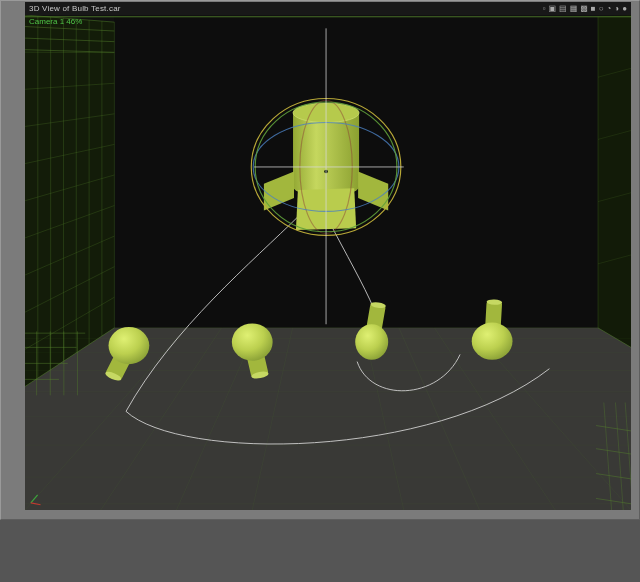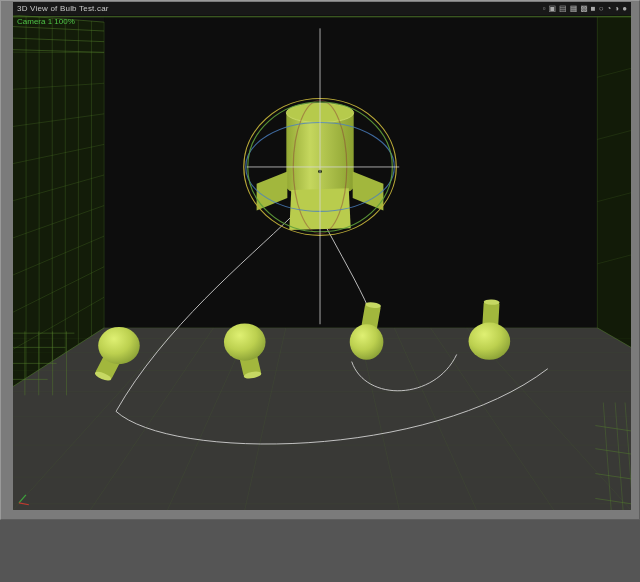--- a/index.html
+++ b/index.html
@@ -8,21 +8,21 @@
     font-family: "Liberation Sans", sans-serif;
     background: #555;
     overflow: hidden;
   }
   .window {
     width: 640px; height: 520px;
     background: #7b7b7b;
     border: 1px solid #9a9a9a;
     border-right-color: #5e5e5e;
     border-bottom-color: #5e5e5e;
-    padding: 1px 8px 9px 12px;
+    padding: 1px 8px 9px 24px;
     display: flex; flex-direction: column;
   }
   .titlebar {
     height: 13px;
     background: #181818;
     display: flex; align-items: center; justify-content: space-between;
     padding: 0 4px;
     flex: 0 0 13px;
   }
   .title {
@@ -60,21 +60,21 @@
       <span class="tb-icon">▩</span>
       <span class="tb-icon">■</span>
       <span class="tb-icon">○</span>
       <span class="tb-icon">◔</span>
       <span class="tb-icon">◑</span>
       <span class="tb-icon">●</span>
     </div>
   </div>
 
   <div class="viewport">
-    <span class="camera-label" style="color: rgb(79, 196, 71);">Camera 1 100%</span>
+    <span class="camera-label" style="color: rgb(79, 196, 71);">Camera 1 46%</span>
 
     <svg class="scene" viewBox="0 0 624 557" preserveAspectRatio="none">
       <defs>
         <radialGradient id="bulbGrad" cx="38%" cy="32%" r="80%">
           <stop offset="0" stop-color="#dff073"></stop>
           <stop offset="0.5" stop-color="#bcd04f"></stop>
           <stop offset="1" stop-color="#7d9430"></stop>
         </radialGradient>
         <linearGradient id="cylGrad" x1="0" y1="0" x2="1" y2="0">
           <stop offset="0" stop-color="#93a834"></stop>

